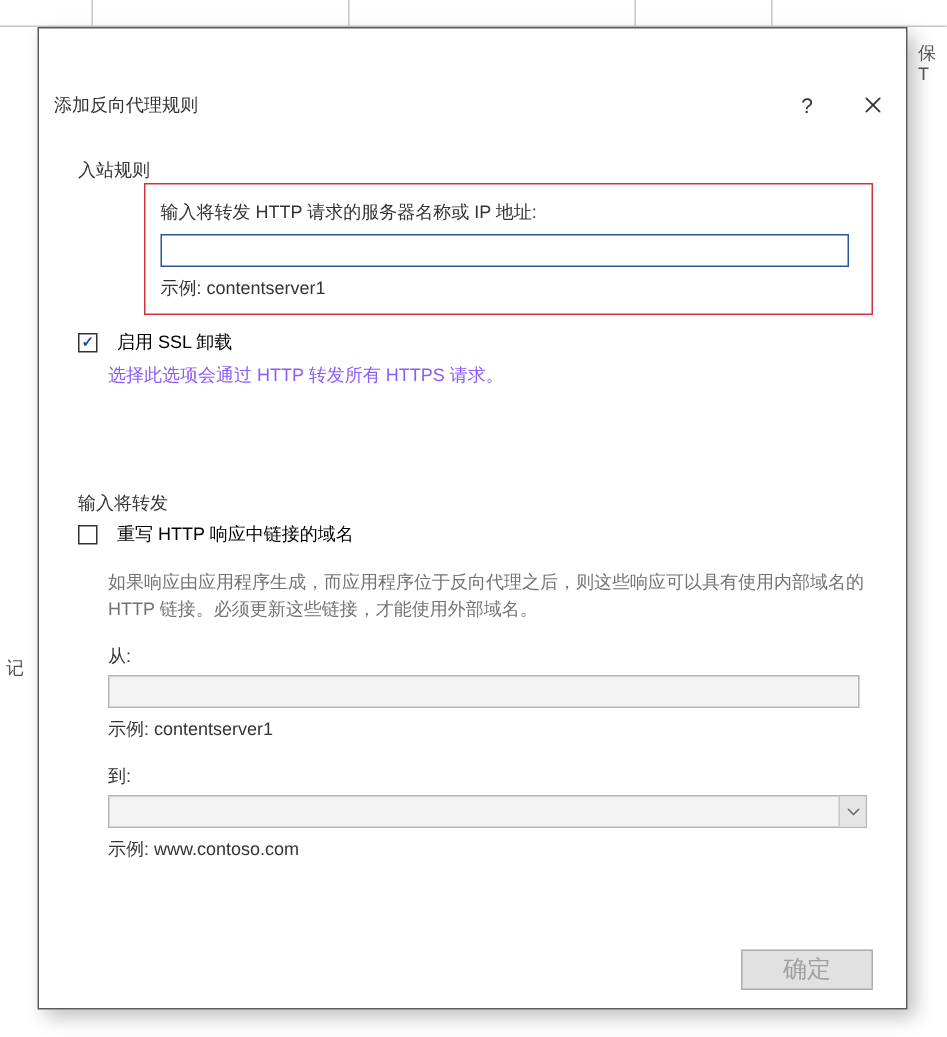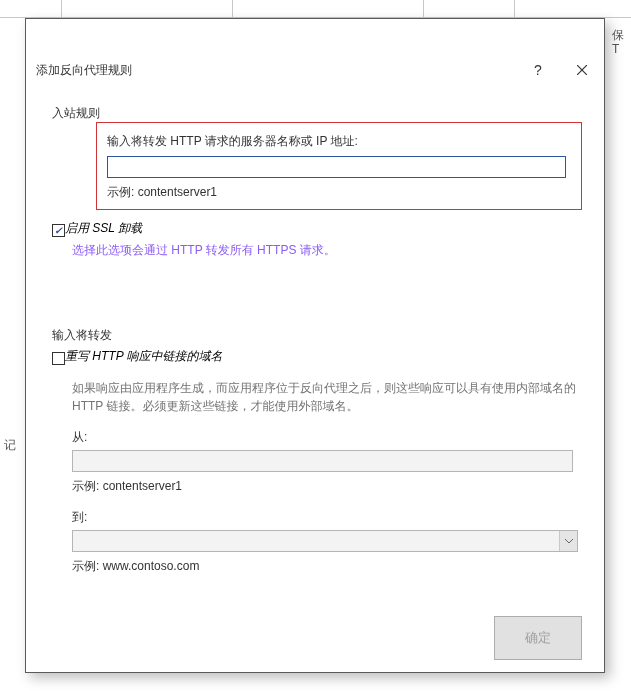--- a/index.html
+++ b/index.html
@@ -122,24 +122,23 @@
       color: #777;
     }
     .example {
       color: #333;
       margin-top: 6px;
       font-size: 12px;
     }
 
     .check-row {
       display: flex;
-      align-items: flex-end;
-      gap: 0;
+      align-items: center;
+      gap: 13px;
       margin: 10px 0 4px 4px;
-      font-style: italic;
     }
     .checkbox {
       width: 13px;
       height: 13px;
       border: 1px solid #333;
       display: inline-flex;
       align-items: center;
       justify-content: center;
       font-size: 10px;
       line-height: 10px;
@@ -187,27 +186,27 @@
 
     .footer {
       position: absolute;
       bottom: 12px;
       right: 22px;
       display: flex;
       gap: 10px;
     }
     .btn {
       min-width: 88px;
-      height: 44px;
+      height: 27px;
       border: 1px solid #adadad;
       background: #e1e1e1;
       display: flex;
       align-items: center;
       justify-content: center;
-      font-size: 13px;
+      font-size: 16px;
       color: #000;
     }
     .btn.disabled {
       color: #a0a0a0;
     }
   </style>
 </head>
 <body>
 
 <div class="bg-frag-top">

